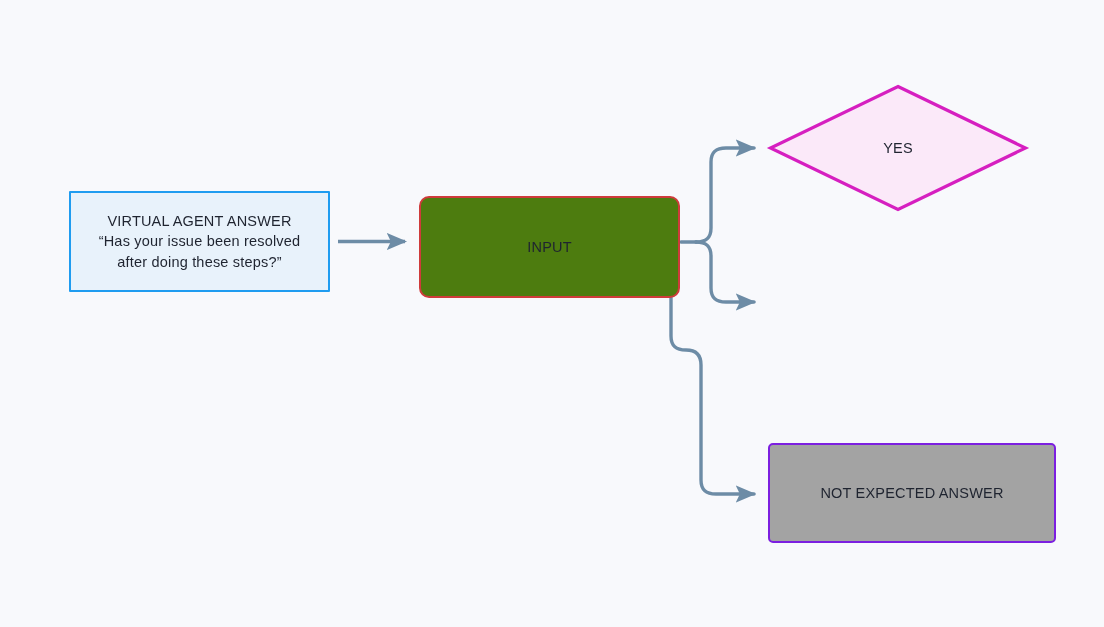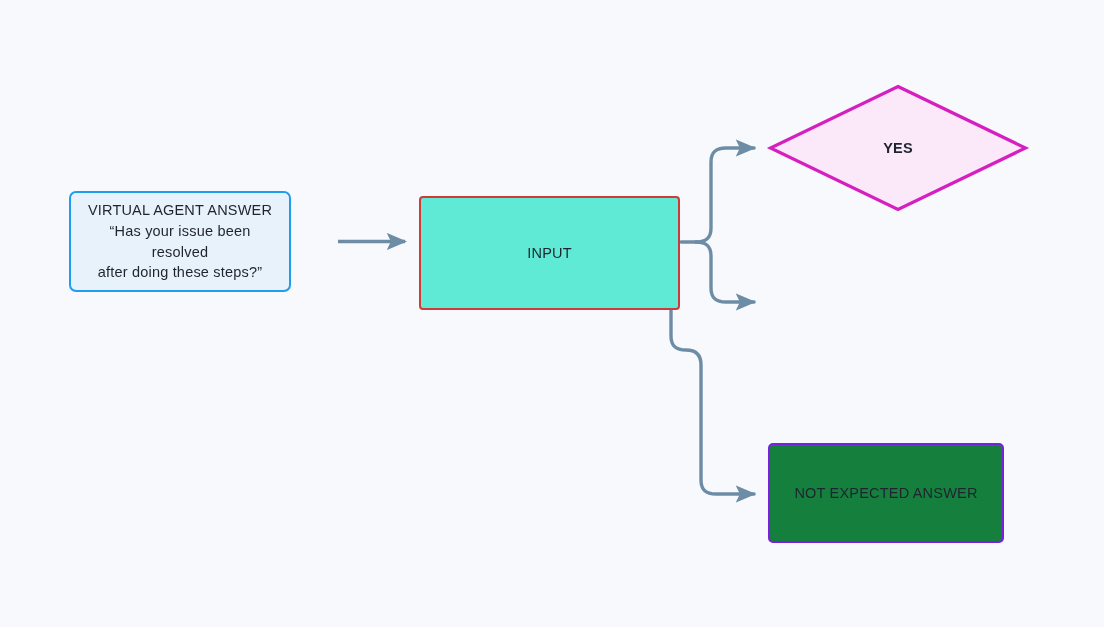--- a/index.html
+++ b/index.html
@@ -27,40 +27,40 @@
     color: #1f2430;
     letter-spacing: 0.2px;
     line-height: 1.42;
     white-space: pre-line;
   }
 
   
   #node-virtual-agent-answer {
     left: 69px;
     top: 191px;
-    width: 222px;
+    width: 261px;
     height: 101px;
     border: 2px solid #1f9cf0;
-    border-radius: 7px;
+    border-radius: 1px;
     background: #e8f2fb;
   }
   #node-virtual-agent-answer .node-label {
     font-size: 14.5px;
     padding: 0 10px;
   }
 
   
   #node-input {
     left: 419px;
     top: 196px;
     width: 261px;
-    height: 114px;
+    height: 102px;
     border: 2px solid #cf3b3b;
-    border-radius: 4px;
-    background: #5eead4;
+    border-radius: 10px;
+    background: #4d7c0f;
   }
   #node-input .node-label { font-size: 14.5px; }
 
   
   .diamond {
     position: absolute;
   }
   .diamond svg {
     position: absolute;
     left: 0;
@@ -70,34 +70,33 @@
   .diamond .node-label {
     position: absolute;
     left: 0;
     top: 0;
     width: 100%;
     height: 100%;
     display: flex;
     align-items: center;
     justify-content: center;
     font-size: 14.5px;
-    font-weight: bold;
   }
   #node-yes { left: 768px; top: 84px; width: 260px; height: 128px; }
   #node-no  { left: 768px; top: 238px; width: 260px; height: 128px; }
 
   
   #node-not-expected-answer {
     left: 768px;
     top: 443px;
-    width: 236px;
+    width: 288px;
     height: 100px;
     border: 2.5px solid #7c1fe0;
     border-radius: 5px;
-    background: #15803d;
+    background: #a3a3a3;
   }
   #node-not-expected-answer .node-label { font-size: 14.5px; }
 
   #connectors {
     position: absolute;
     left: 0;
     top: 0;
     width: 1104px;
     height: 627px;
     pointer-events: none;

